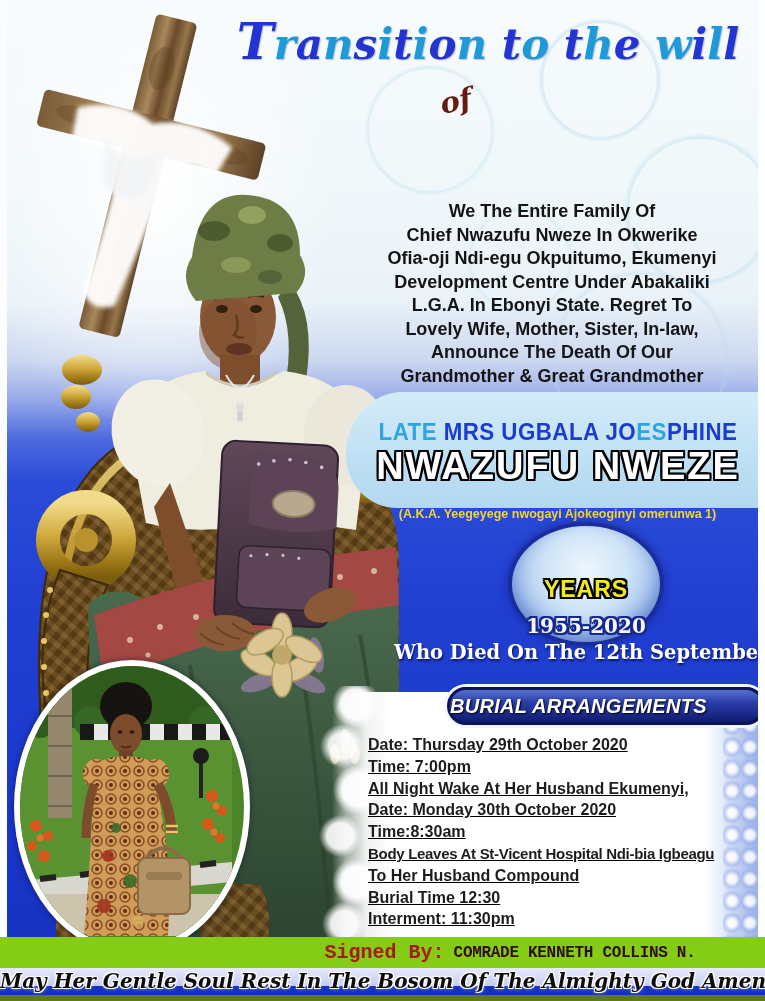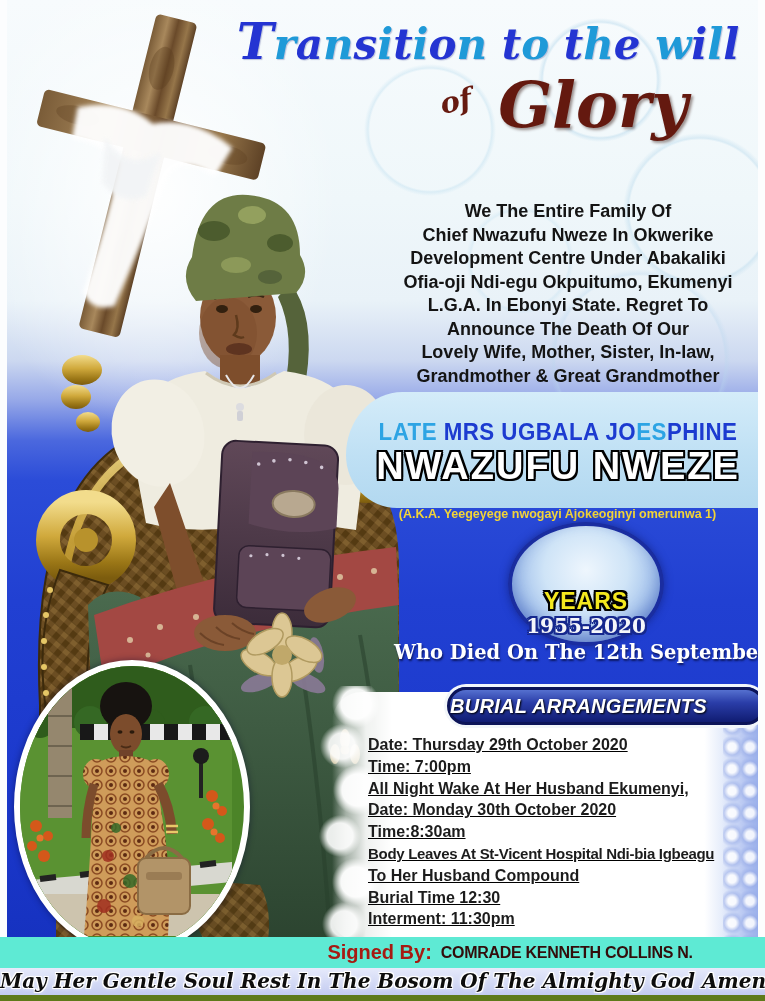--- a/index.html
+++ b/index.html
@@ -28,21 +28,21 @@
       text-shadow:1px 1px 1px rgba(20,30,120,.25);}
   .title1 span:first-child{font-size:1.18em;}
   .lt-a{color:#2434d2;} .lt-b{color:#1f9ad8;}
   .title-of{left:440px;top:84px;z-index:12;font-family:"DejaVu Serif",serif;font-style:italic;
       font-weight:900;font-size:29px;color:#671a10;transform:rotate(-12deg);}
   .title-glory{left:478px;top:68px;width:230px;text-align:center;z-index:12;
       font-family:"DejaVu Serif",serif;font-style:italic;font-weight:900;font-size:63px;
       color:#64190f;text-shadow:2px 2px 3px rgba(40,10,5,.45);}
 
   
-  .announce{left:372px;top:200px;width:392px;z-index:12;text-align:center;
+  .announce{left:356px;top:200px;width:392px;z-index:12;text-align:center;
       font-weight:700;font-size:18px;line-height:23.5px;color:#141414;}
 
   
   .nameblob{left:346px;top:392px;width:424px;height:116px;z-index:15;
       background:linear-gradient(180deg,#d4ecf9 0%,#bfe0f4 55%,#b2d8f0 100%);
       border-radius:64px 0 0 58px / 72px 0 0 60px;}
   .nameline1{margin-top:26px;text-align:center;font-weight:900;font-size:24px;letter-spacing:.5px;
       transform:scaleX(.93);transform-origin:50% 50%;white-space:nowrap;}
   .seg-cyan{color:#2da4e4;} .seg-blue{color:#1c3bd0;}
   .nameline2{margin-top:-1px;text-align:center;font-weight:900;font-size:38px;letter-spacing:2px;
@@ -57,21 +57,21 @@
       border:4px solid #1a2da0;box-sizing:border-box;
       background:radial-gradient(ellipse at 50% 38%, #eef6fd 0%, #cfe4f7 40%, #9cbcea 72%, #7fa2de 100%);
       box-shadow:inset 0 -8px 16px rgba(25,55,160,.4), 0 0 8px rgba(10,20,90,.5);}
   .badge .num{position:absolute;left:0;right:0;top:-14px;text-align:center;line-height:1;
       font-style:italic;font-weight:900;font-size:84px;color:#f4e81e;letter-spacing:-4px;
       text-shadow:-3px -3px 0 #000,-3px 0 0 #000,-3px 3px 0 #000,0 -3px 0 #000,
                   0 3px 0 #000,3px -3px 0 #000,3px 0 0 #000,3px 3px 0 #000;}
   .badge .yrs{position:absolute;left:0;right:0;top:52px;text-align:center;line-height:1;
       font-weight:900;font-size:23px;color:#f4e81e;letter-spacing:1px;
       text-shadow:-2px -2px 0 #000,-2px 0 0 #000,-2px 2px 0 #000,0 -2px 0 #000,
-                  0 2px 0 #000,2px -2px 0 #000,2px 0 0 #000,2px 2px 0 #000;margin-top:12px;}
+                  0 2px 0 #000,2px -2px 0 #000,2px 0 0 #000,2px 2px 0 #000;}
   .badge .lifespan{position:absolute;left:0;right:0;top:90px;text-align:center;line-height:1;
       font-family:"DejaVu Serif",serif;font-weight:700;font-size:20px;color:#f4f6fa;
       text-shadow:-2px -2px 0 #16288e,-2px 0 0 #16288e,-2px 2px 0 #16288e,0 -2px 0 #16288e,
                   0 2px 0 #16288e,2px -2px 0 #16288e,2px 0 0 #16288e,2px 2px 0 #16288e;}
 
   .died{left:394px;top:641px;width:370px;z-index:16;text-align:center;white-space:nowrap;
       font-family:"DejaVu Serif",serif;font-weight:700;font-size:19.5px;color:#ffffff;
       text-shadow:1px 2px 2px rgba(8,18,80,.85);}
 
   
@@ -99,25 +99,25 @@
   .bl{font-weight:700;font-size:16px;line-height:21.8px;color:#1c1c1c;white-space:nowrap;}
   .bl.tight{font-size:15px;letter-spacing:-.3px;}
 
   
   .cross-photo{left:5px;top:5px;z-index:8;}
   .main-photo{left:0;top:185px;z-index:10;}
   .oval{left:14px;top:660px;width:224px;height:282px;z-index:30;border:6px solid #fff;
       border-radius:50%;overflow:hidden;box-shadow:0 0 7px rgba(0,0,40,.45);background:#4c8428;}
 
   
-  .ybar{left:0;top:937px;width:765px;height:31px;z-index:35;background:#5eead4;box-sizing:border-box;
-      display:flex;align-items:center;justify-content:center;padding-left:255px;gap:9px;}
+  .ybar{left:0;top:937px;width:765px;height:31px;z-index:35;background:#84cc16;box-sizing:border-box;
+      display:flex;align-items:center;justify-content:center;padding-left:255px;gap:9px;font-family:Liberation Mono, monospace;}
   .signed-label{font-weight:700;font-size:20px;color:#a61a12;white-space:nowrap;}
   .signed-name{font-weight:800;font-size:16px;color:#330d0b;letter-spacing:-.3px;white-space:nowrap;}
-  .fbar{left:0;top:968px;width:765px;height:27px;z-index:35;
+  .fbar{left:0;top:968px;width:765px;height:18px;z-index:35;
       background:linear-gradient(180deg,#e6eafb,#c3cbf0);text-align:center;}
   .fbar-text{font-family:"DejaVu Serif",serif;font-style:italic;font-weight:800;font-size:20px;
       line-height:27px;color:#0d0d0d;white-space:nowrap;
       text-shadow:-1px -1px 0 #fff,1px -1px 0 #fff,-1px 1px 0 #fff,1px 1px 0 #fff,0 0 4px #fff;}
   .gbar{left:0;top:995px;width:765px;height:6px;z-index:35;background:#5e7a1a;}
 </style>
 </head>
 <body>
 
 <div class="poster">
@@ -302,30 +302,29 @@
         <ellipse cx="-20" cy="8" rx="10" ry="20"></ellipse>
         </g>
         <circle r="9" fill="#c0a86a"></circle>
     </g>
 
     <path d="M195,695 Q188,728 204,755 L268,755 Q272,722 260,700 Z" fill="url(#wk)" opacity=".95"></path>
   </svg>
 
   <div class="abs title1"><span class="lt-a">T</span><span class="lt-b">r</span><span class="lt-a">a</span><span class="lt-b">n</span><span class="lt-a">s</span><span class="lt-b">i</span><span class="lt-a">t</span><span class="lt-b">i</span><span class="lt-a">o</span><span class="lt-b">n</span><span> </span><span class="lt-a">t</span><span class="lt-b">o</span><span> </span><span class="lt-a">t</span><span class="lt-b">h</span><span class="lt-a">e</span><span> </span><span class="lt-b">w</span><span class="lt-a">i</span><span class="lt-b">l</span><span class="lt-a">l</span></div>
   <div class="abs title-of">of</div>
-  <div class="abs title-glory">Glory</div>
 
   <div class="abs announce">
     <div>We The Entire Family Of</div>
     <div>Chief Nwazufu Nweze In Okwerike</div>
+    <div>Ofia-oji Ndi-egu Okpuitumo, Ekumenyi</div>
     <div>Development Centre Under Abakaliki</div>
-    <div>Ofia-oji Ndi-egu Okpuitumo, Ekumenyi</div>
     <div>L.G.A. In Ebonyi State. Regret To</div>
+    <div>Lovely Wife, Mother, Sister, In-law,</div>
     <div>Announce The Death Of Our</div>
-    <div>Lovely Wife, Mother, Sister, In-law,</div>
     <div>Grandmother &amp; Great Grandmother</div>
   </div>
 
   <div class="abs nameblob">
     <div class="nameline1">
       <span class="seg-cyan">LATE </span><span class="seg-blue">MRS  UGBALA  JO</span><span class="seg-cyan">ES</span><span class="seg-blue">PHINE</span>
     </div>
     <div class="nameline2">NWAZUFU NWEZE</div>
   </div>
   <div class="abs aka">(A.K.A. Yeegeyege nwogayi Ajokeoginyi omerunwa 1)</div>

